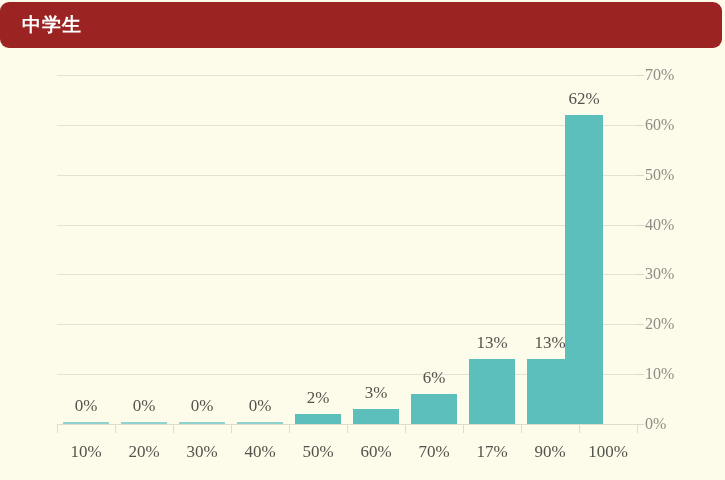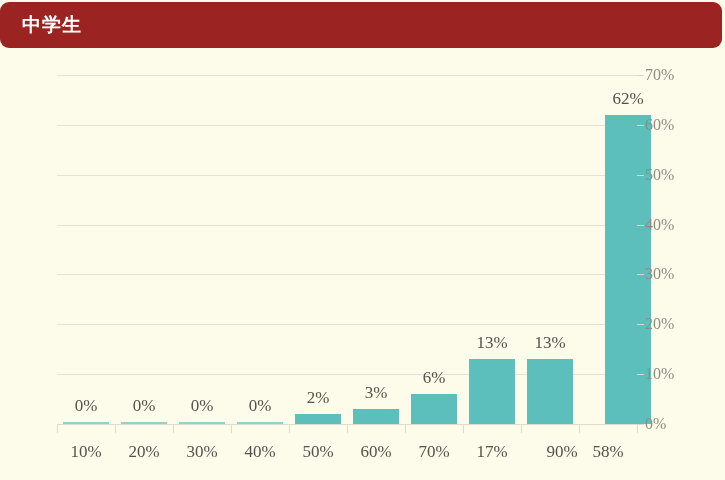--- a/index.html
+++ b/index.html
@@ -190,21 +190,21 @@
         <div class="bar-value" style="bottom: 35.9143px;">6%</div>
       </div>
       <div class="bar-slot" style="left: 412px; width: 46px;">
         <div class="bar" style="height: 64.8143px;"></div>
         <div class="bar-value" style="bottom: 70.8143px;">13%</div>
       </div>
       <div class="bar-slot" style="left: 470px; width: 46px;">
         <div class="bar" style="height: 64.8143px;"></div>
         <div class="bar-value" style="bottom: 70.8143px;">13%</div>
       </div>
-      <div class="bar-slot" style="left: 548px; width: 46px;">
+      <div class="bar-slot" style="left: 508px; width: 38px;">
         <div class="bar" style="height: 309.114px;"></div>
         <div class="bar-value" style="bottom: 315.114px;">62%</div>
       </div>
     </div>
 
   <div id="y-axis">
 
   <div class="y-tick" style="top: 349px;">0%</div>
       <div class="y-tick" style="top: 299.143px;">10%</div>
       <div class="y-tick" style="top: 249.286px;">20%</div>
@@ -227,24 +227,24 @@
       <div class="x-label" style="left: 203px;">40%</div>
       <div class="x-tick-mark" style="left: 232px;"></div>
       <div class="x-label" style="left: 261px;">50%</div>
       <div class="x-tick-mark" style="left: 290px;"></div>
       <div class="x-label" style="left: 319px;">60%</div>
       <div class="x-tick-mark" style="left: 348px;"></div>
       <div class="x-label" style="left: 377px;">70%</div>
       <div class="x-tick-mark" style="left: 406px;"></div>
       <div class="x-label" style="left: 435px;">17%</div>
       <div class="x-tick-mark" style="left: 464px;"></div>
-      <div class="x-label" style="left: 493px; margin-left: 12px;">90%</div>
+      <div class="x-label" style="left: 493px;">90%</div>
       <div class="x-tick-mark" style="left: 522px;"></div>
       <div class="x-tick-mark" style="left: 580px;"></div>
-      <div class="x-label" style="left: 551px;">58%</div>
+      <div class="x-label" style="left: 551px;">100%</div>
     </div>
 
 <div class="y-tick-mark" style="top: 372px;"></div>
     <div class="y-tick-mark" style="top: 322.143px;"></div>
     <div class="y-tick-mark" style="top: 272.286px;"></div>
     <div class="y-tick-mark" style="top: 222.429px;"></div>
     <div class="y-tick-mark" style="top: 172.571px;"></div>
     <div class="y-tick-mark" style="top: 122.714px;"></div>
     <div class="y-tick-mark" style="top: 72.8571px;"></div>
     <div class="y-tick-mark" style="top: 23px;"></div>

